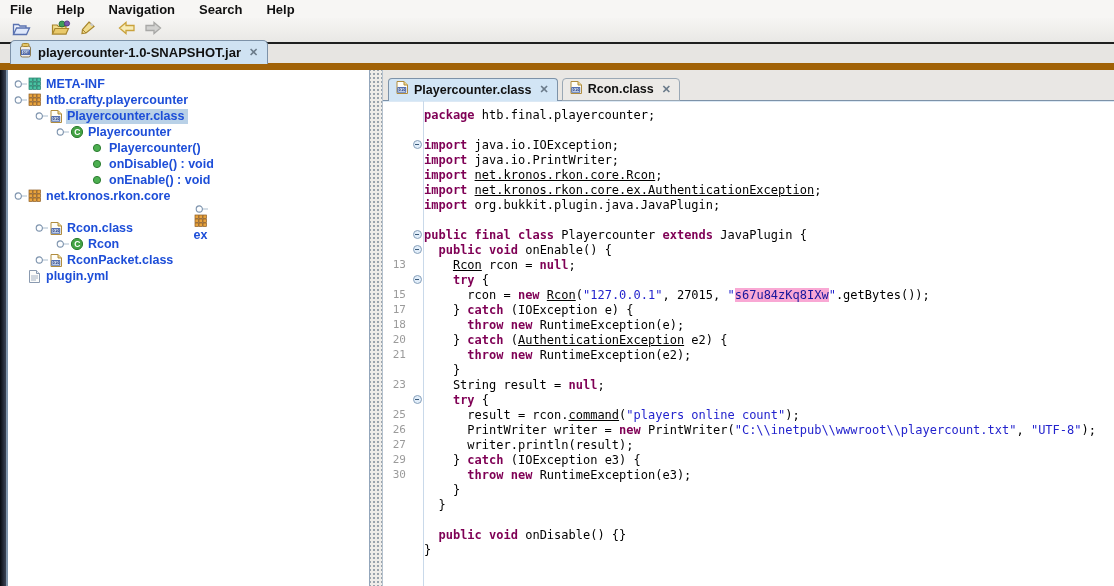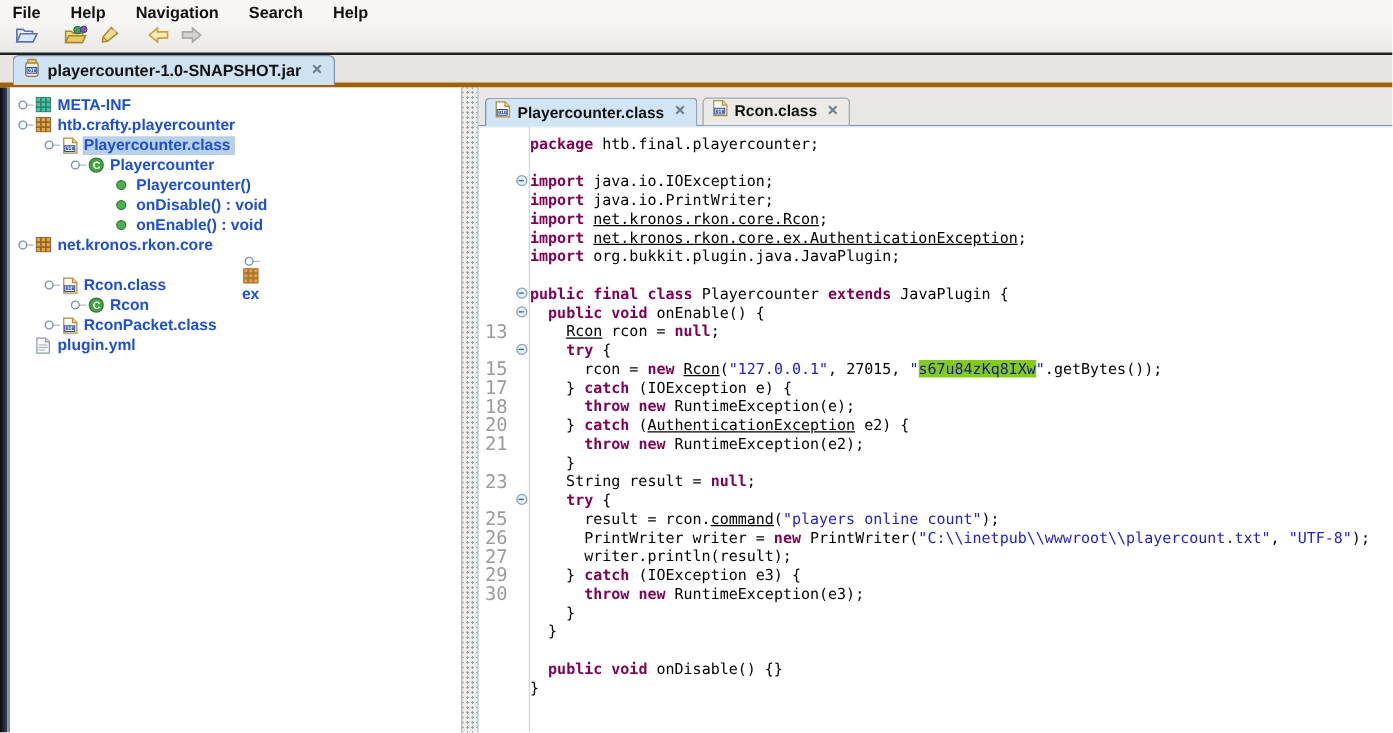--- a/index.html
+++ b/index.html
@@ -14,22 +14,22 @@
 
   
   .toolbar { height:26px; background:linear-gradient(#f6f5f3,#e9e8e5);
              border-bottom:2px solid #1f1f1f; display:flex; align-items:center;
              padding-left:8px; }
   .tool-btn { width:26px; height:22px; display:flex; align-items:center;
               justify-content:center; }
   .tool-btn.sep { margin-left:14px; }
 
   
-  .jar-strip { height:26px; background:#e7e5e2; border-bottom:4px solid #a16207;
-               display:flex; align-items:flex-start; padding-left:10px; }
+  .jar-strip { height:26px; background:#e7e5e2; border-bottom:7px solid #a16207;
+               display:flex; align-items:flex-end; padding-left:10px; }
   .jar-tab { display:flex; align-items:center; gap:5px; background:#cfe2f2;
              border:1px solid #7d92a8; border-bottom:none;
              border-radius:5px 5px 0 0; padding:3px 9px 4px 7px; height:24px;
              margin-bottom:-1px; }
   .jar-tab-label { font-size:13px; font-weight:bold; color:#111; }
   .close-x { font-size:11px; font-weight:bold; color:#6b7b8a; margin-left:3px;
              line-height:1; }
 
   
   .content { position:absolute; top:70px; left:0; right:0; bottom:0;
@@ -64,34 +64,34 @@
   .code-tab-label { font-size:12.5px; font-weight:bold; color:#111; }
 
   
   .editor { flex:1; background:#fff; position:relative; padding-top:6px;
             font-family:"DejaVu Sans Mono", monospace; font-size:12px;
             box-shadow:inset 0 1px 0 #dce9f5; overflow:hidden; }
   .gutter-line { position:absolute; left:40px; top:0; bottom:0; width:1px;
                  background:#c9d9ea; }
   .code-line { height:15px; display:flex; align-items:center; white-space:pre; }
   .ln-num { width:27px; flex:none; text-align:right; padding-right:4px;
-            color:#9b9b9b; font-size:15px; }
+            color:#9b9b9b; font-size:11px; }
   .ln-fold { width:14px; flex:none; display:flex; align-items:center;
              justify-content:center; }
   .fold-dot { width:9px; height:9px; border-radius:50%; background:#e2eefa;
               border:1px solid #87a0ba; position:relative; }
   .fold-dot::after { content:""; position:absolute; left:1.5px; right:1.5px;
                      top:3px; height:1px; background:#3a5a7a; }
   .code-text { flex:1; min-width:0; }
   .code-text.cur { background:#e4eefa; }
   .tok-k { color:#7f0055; font-weight:bold; }
   .tok-p { color:#000; }
   .tok-s { color:#2323cd; }
   .tok-u { color:#000; text-decoration:underline; }
-  .tok-h { color:#16169c; background:#84cc16; }
+  .tok-h { color:#16169c; background:#f9a8d4; }
 </style>
 </head>
 <body>
 
 <div class="window">
 
   <div class="menubar">
     <span class="menu-item">File</span>
     <span class="menu-item">Help</span>
     <span class="menu-item">Navigation</span>

